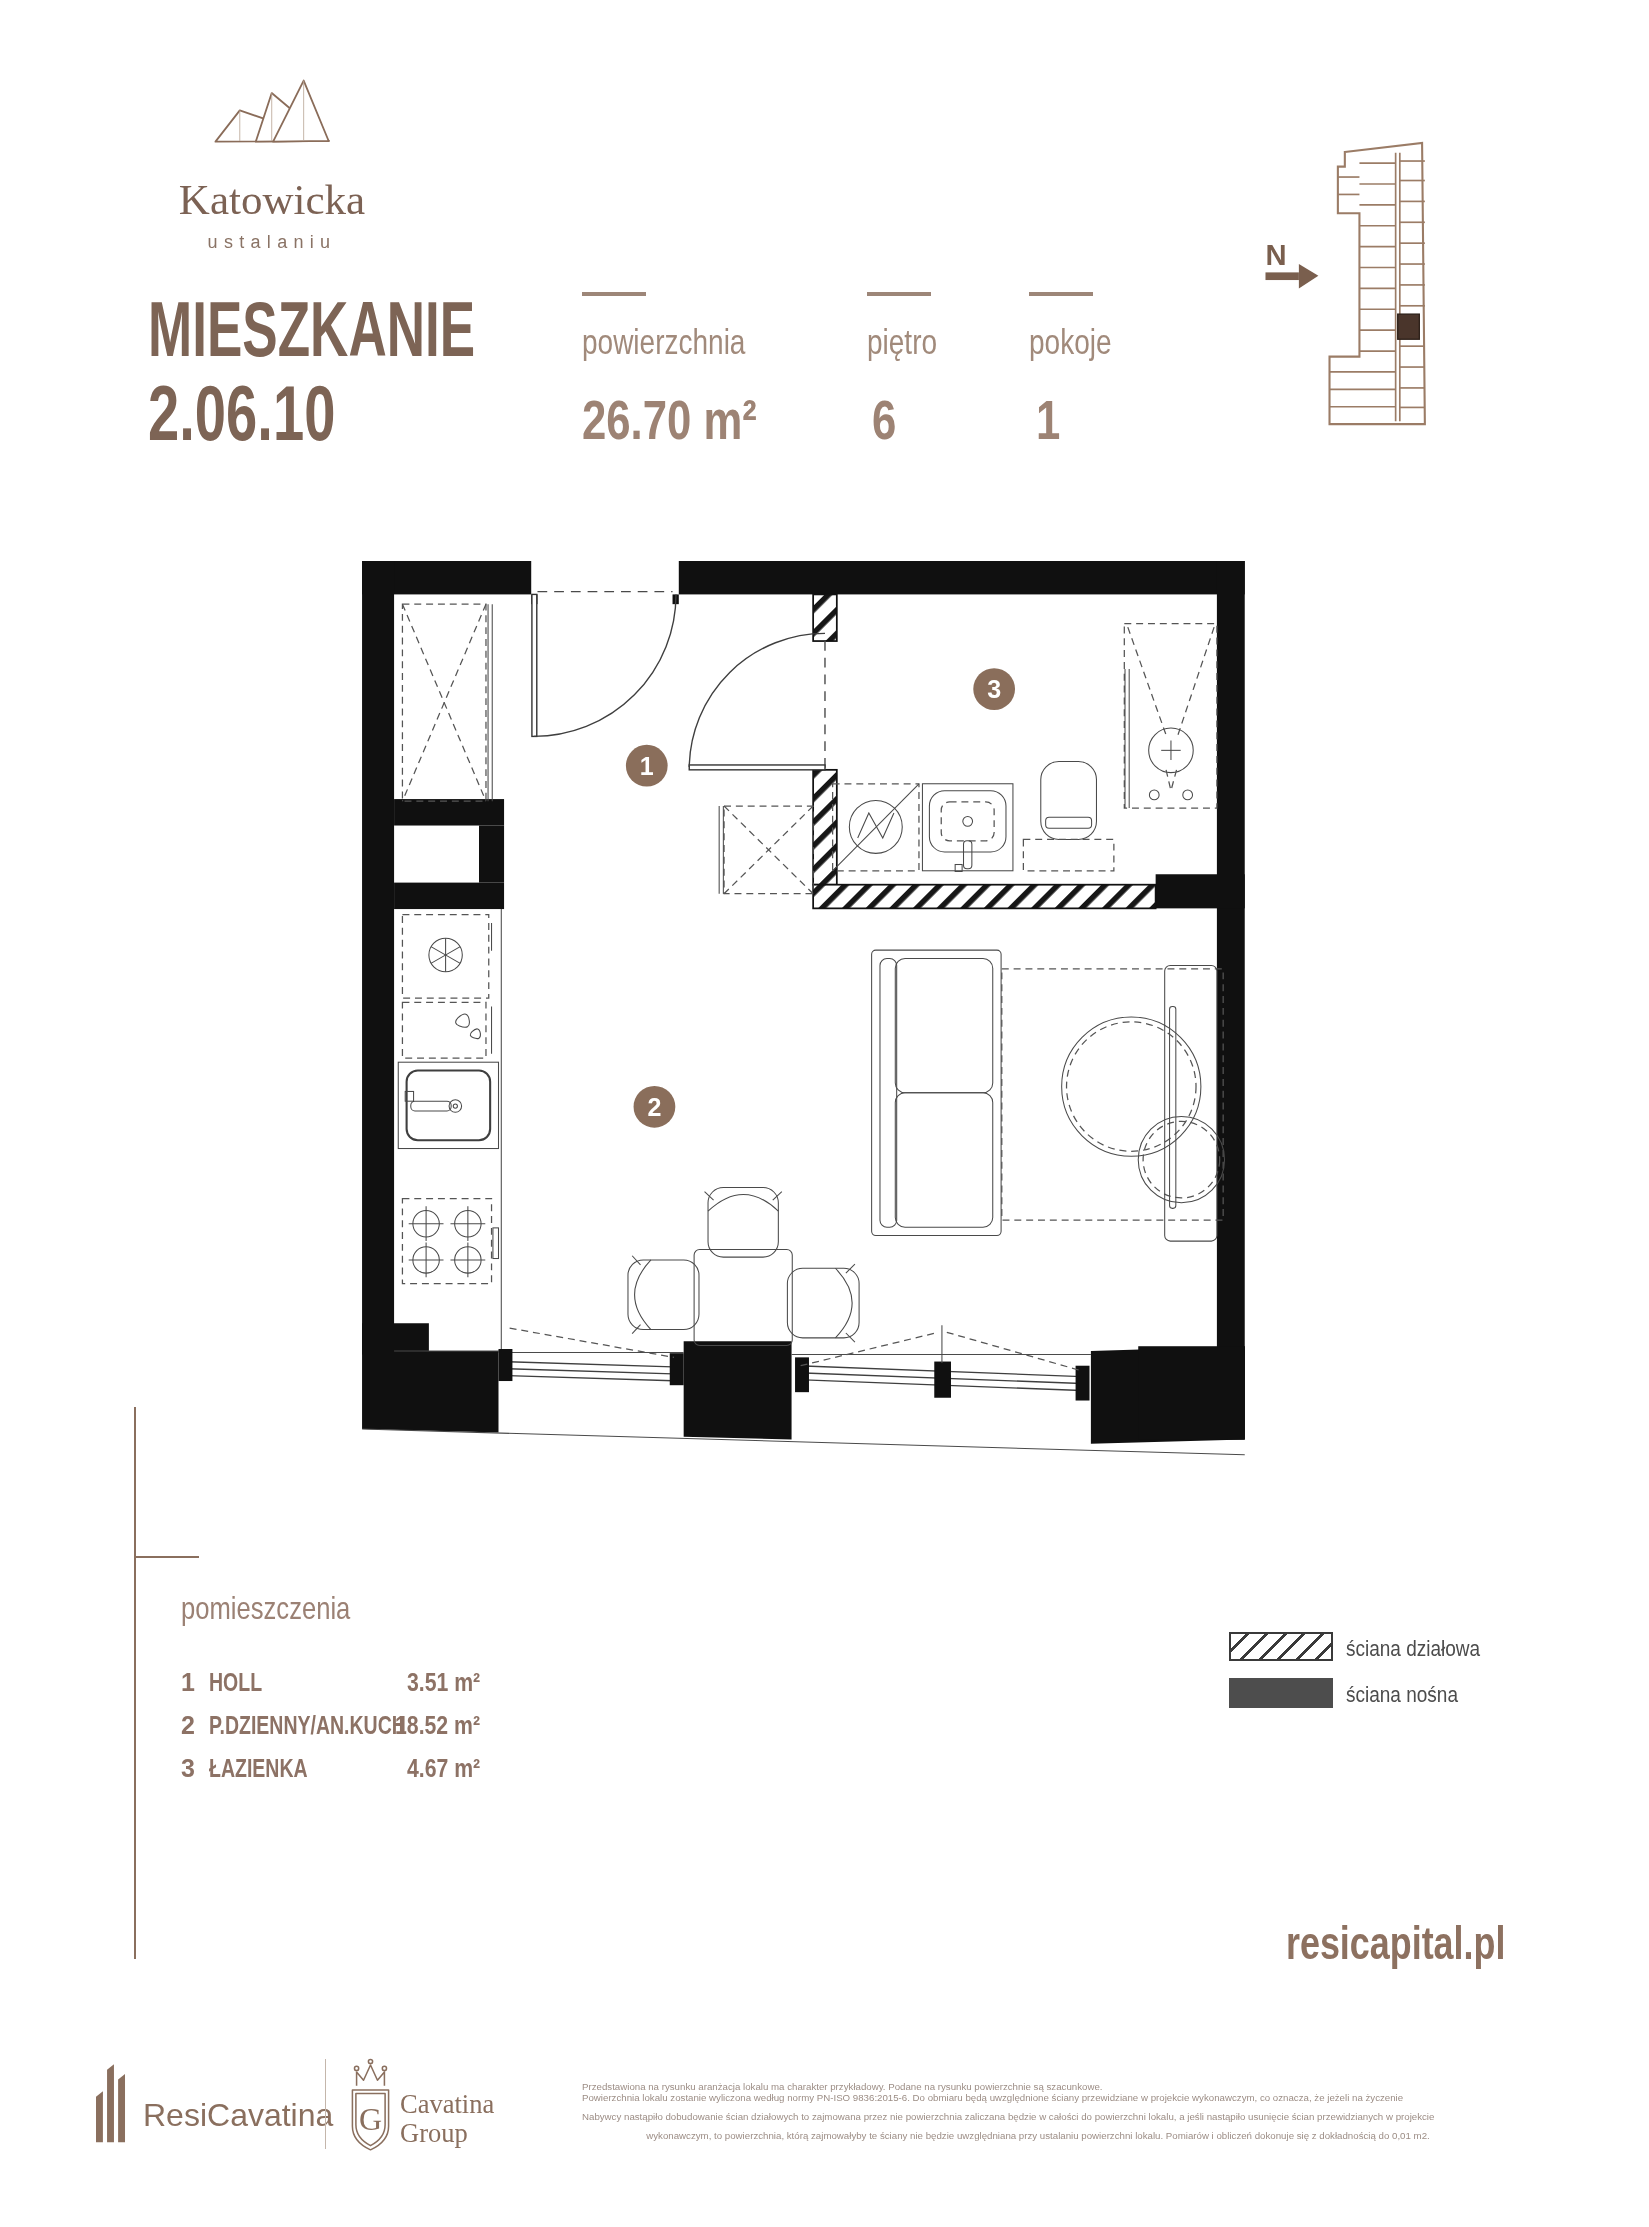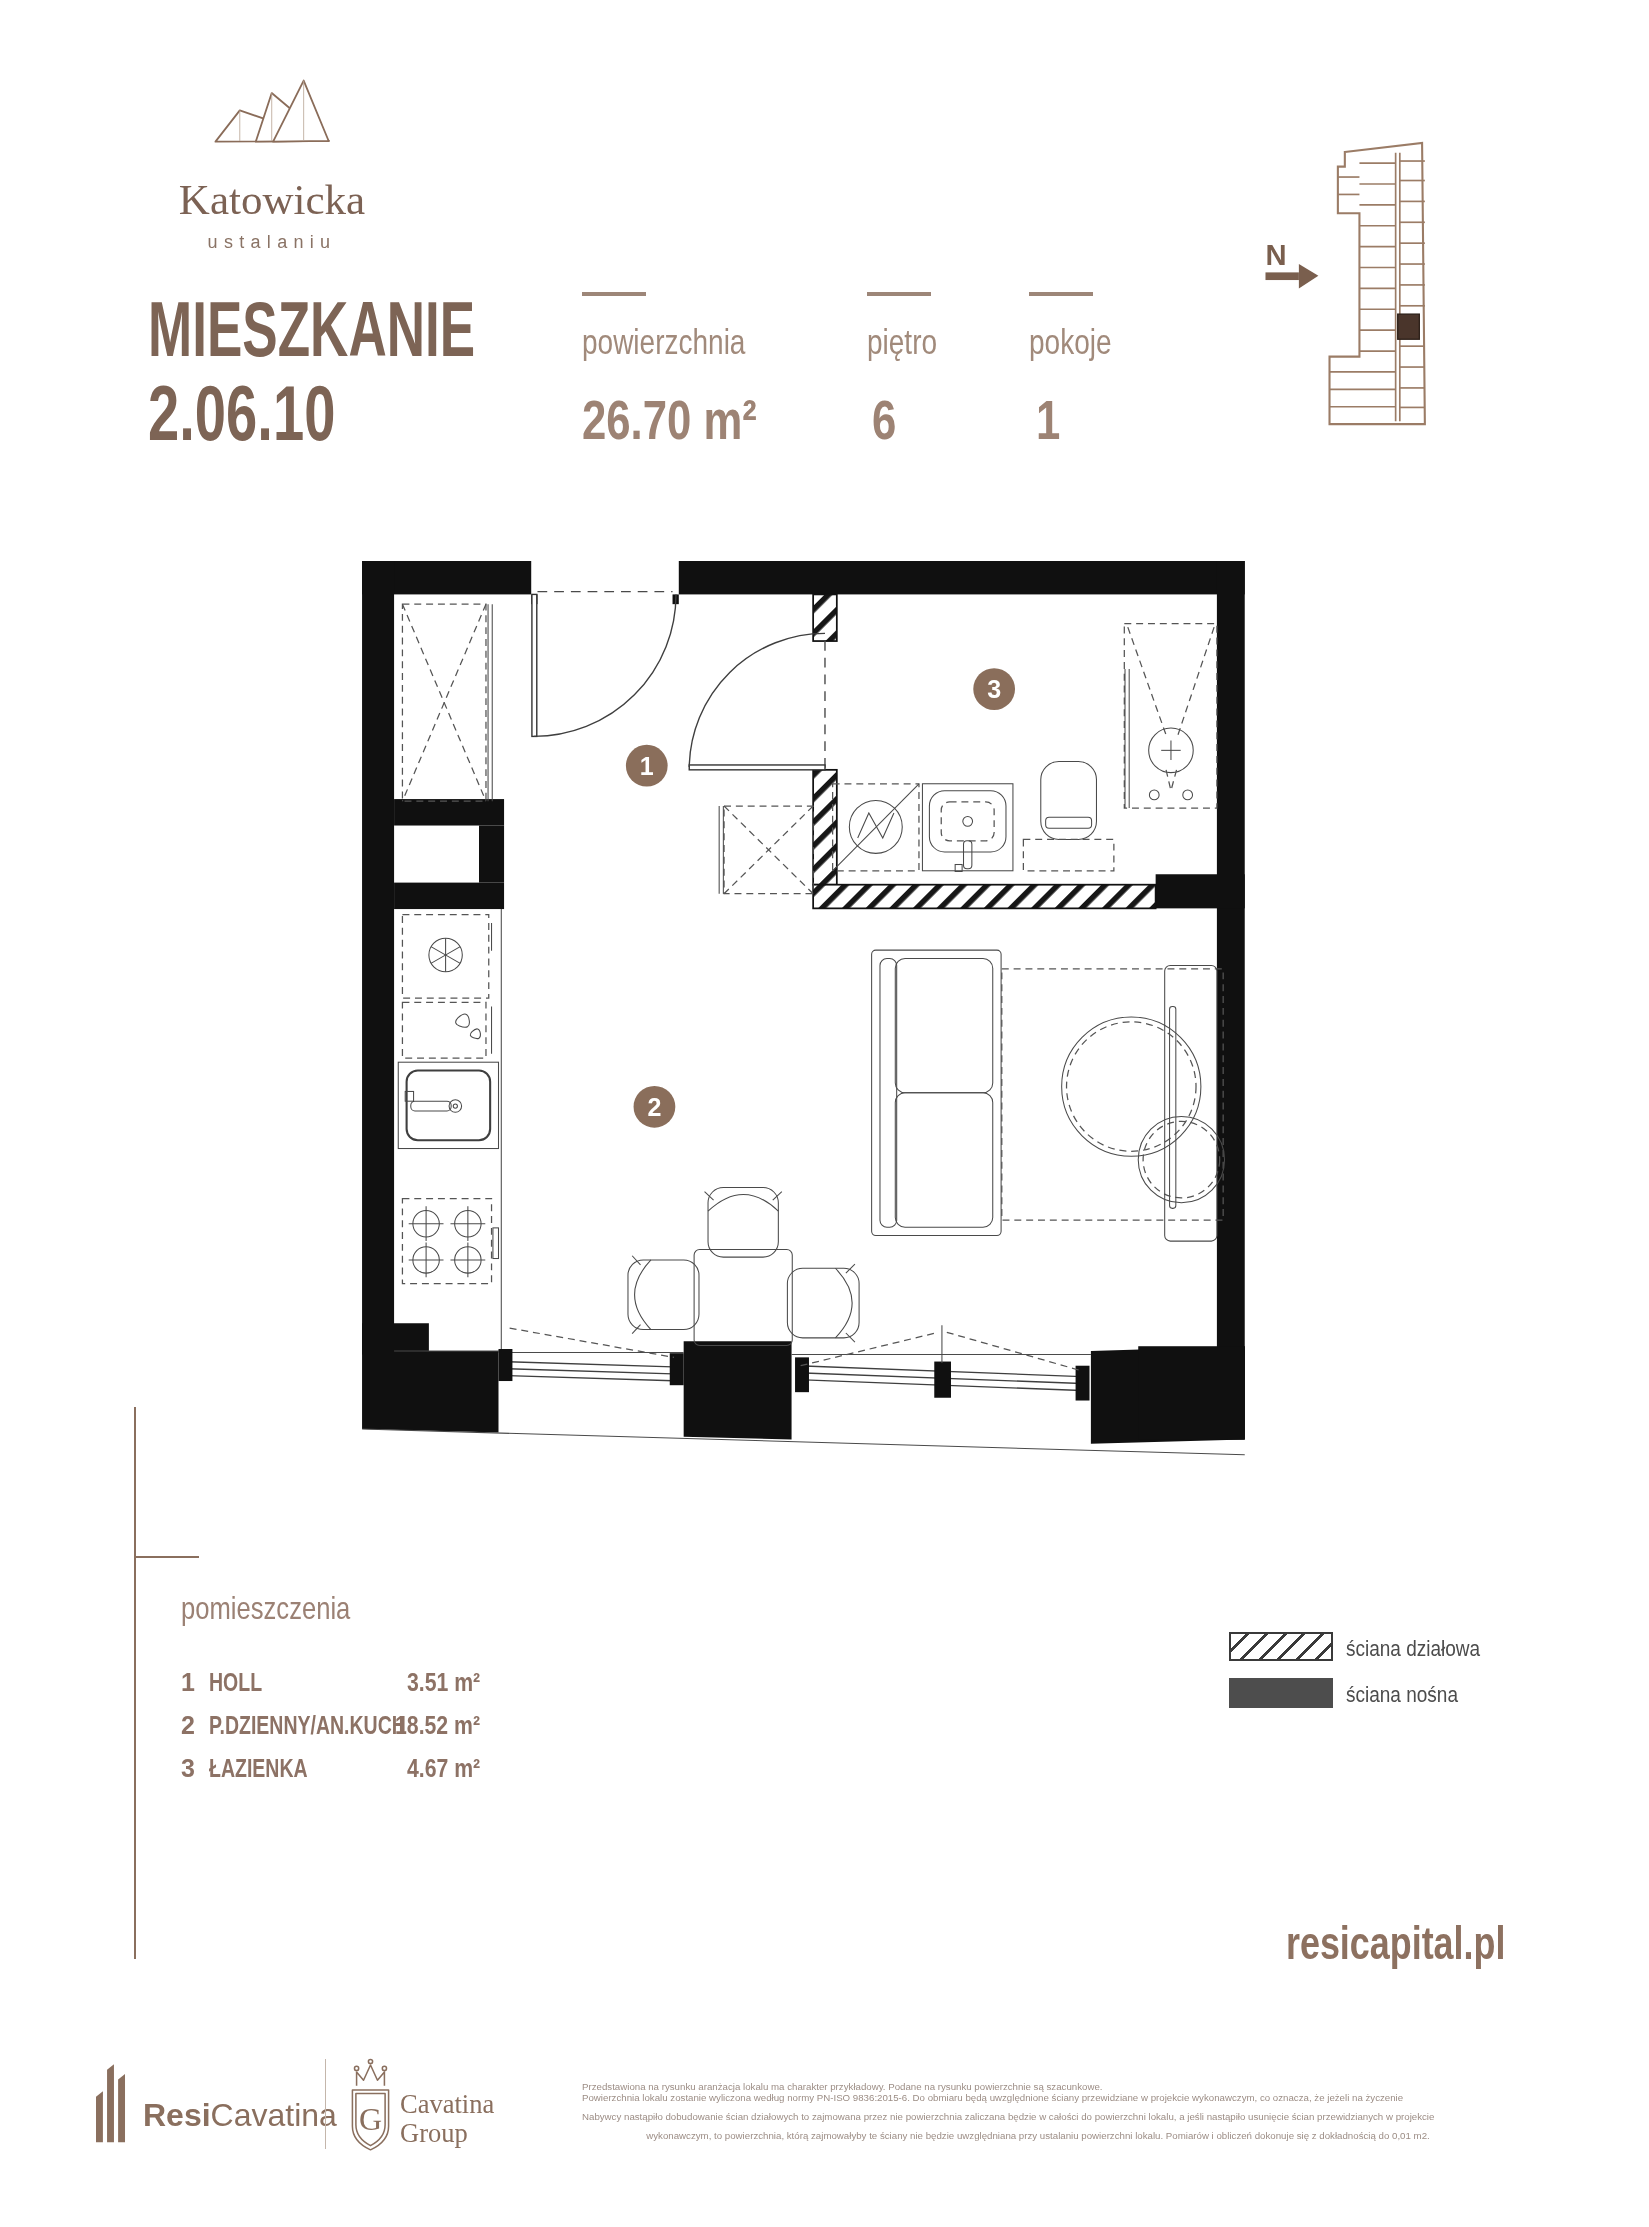--- a/index.html
+++ b/index.html
@@ -41,21 +41,21 @@
     left:1229px; top:1632px; width:104px; height:28.5px;
     border:2.1px solid #3a3a3a;
     background:repeating-linear-gradient(135deg,#ffffff 0 10.4px,#3a3a3a 10.4px 13.2px);
   }
   #legend-swatch-bearing { left:1229px; top:1678px; width:104px; height:30px; background:#4d4d4d; }
   .legend-label { position:absolute; left:1346px; font-size:21.6px; color:#4c4c4c; transform:scaleX(0.88); transform-origin:left top; white-space:nowrap; }
   
   #website { left:1286px; top:1916px; font-size:46px; font-weight:700; color:#8d7160; transform:scaleX(0.78); }
   #footer-divider { left:325px; top:2059px; width:1.4px; height:90px; background:#c4b6ab; }
   #resi-text { left:143px; top:2097px; font-size:32px; color:#8a6f5e; white-space:nowrap; }
-  #resi-text b { font-weight:700;margin-top:8px; }
+  #resi-text b { font-weight:400;margin-top:8px; }
   #cavatina-text { left:400px; top:2090px; font-family:"Liberation Serif", serif; font-size:26.5px; line-height:29px; color:#8a6f5e; }
   .disc-line { position:absolute; left:582px; width:912px; font-size:9.7px; line-height:19px; color:#9c8d85; white-space:nowrap; overflow:hidden; }
   
   .wall { fill:#101010; stroke:none; }
   .thin { fill:none; stroke:#3f3f3f; stroke-width:2; }
   .thin15 { fill:none; stroke:#4a4a4a; stroke-width:1.5; }
   .dash { fill:none; stroke:#4a4a4a; stroke-width:2; stroke-dasharray:14 10; }
   .dashf { fill:none; stroke:#555; stroke-width:1.8; stroke-dasharray:10 7; }
   .mapline { fill:none; stroke:#9b7c66; stroke-width:3; }
   .mapthin { fill:none; stroke:#9b7c66; stroke-width:2.4; }

